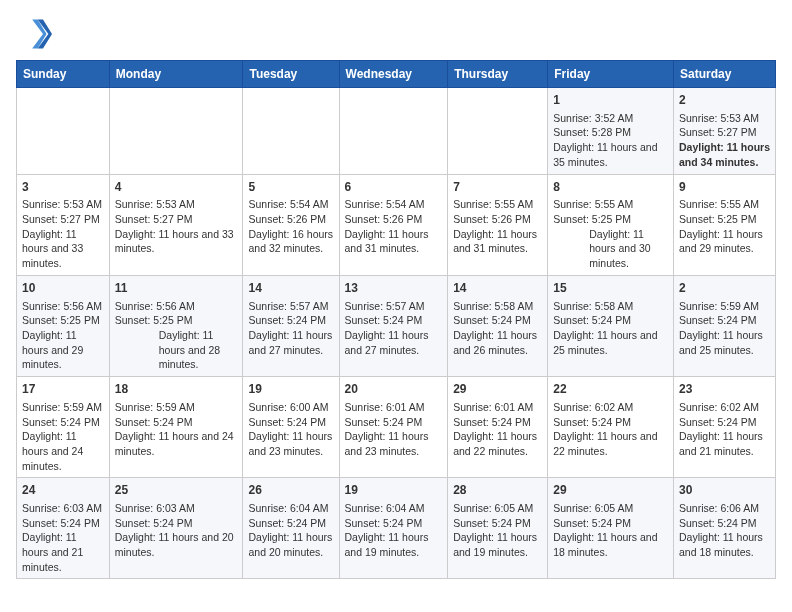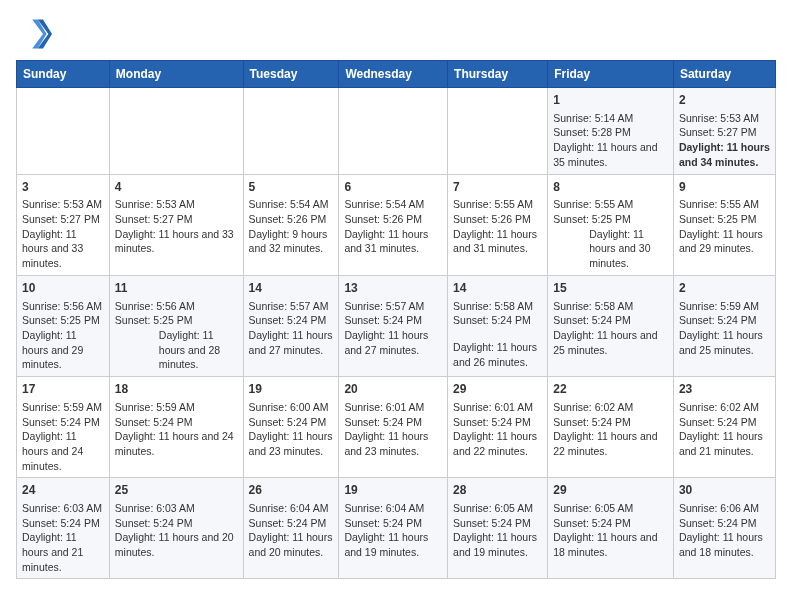--- a/index.html
+++ b/index.html
@@ -118,21 +118,21 @@
   </thead>
   <tbody id="calendar-body">
   <tr>
         <td class="empty-cell"></td>
         <td class="empty-cell"></td>
         <td class="empty-cell"></td>
         <td class="empty-cell"></td>
         <td class="empty-cell"></td>
         <td>
           <span class="day-num">1</span>
-          <span style="display: block;">Sunrise: 5:14 AM</span>
+          <span style="display: block;">Sunrise: 3:52 AM</span>
           <span style="display: block;">Sunset: 5:28 PM</span>
           <span style="display: block;">Daylight: 11 hours and 35 minutes.</span>
         </td>
         <td>
           <span class="day-num">2</span>
           <span style="display: block;">Sunrise: 5:53 AM</span>
           <span style="display: block;">Sunset: 5:27 PM</span>
           <span style="display: block; font-weight: bold;">Daylight: 11 hours and 34 minutes.</span>
         </td>
       </tr>
@@ -146,21 +146,21 @@
         <td>
           <span class="day-num">4</span>
           <span style="display: block;">Sunrise: 5:53 AM</span>
           <span style="display: block;">Sunset: 5:27 PM</span>
           <span style="display: block;">Daylight: 11 hours and 33 minutes.</span>
         </td>
         <td>
           <span class="day-num">5</span>
           <span style="display: block;">Sunrise: 5:54 AM</span>
           <span style="display: block;">Sunset: 5:26 PM</span>
-          <span style="display: block;">Daylight: 9 hours and 32 minutes.</span>
+          <span style="display: block;">Daylight: 16 hours and 32 minutes.</span>
         </td>
         <td>
           <span class="day-num">6</span>
           <span style="display: block;">Sunrise: 5:54 AM</span>
           <span style="display: block;">Sunset: 5:26 PM</span>
           <span style="display: block;">Daylight: 11 hours and 31 minutes.</span>
         </td>
         <td>
           <span class="day-num">7</span>
           <span style="display: block;">Sunrise: 5:55 AM</span>
@@ -202,21 +202,21 @@
         <td>
           <span class="day-num">13</span>
           <span style="display: block;">Sunrise: 5:57 AM</span>
           <span style="display: block;">Sunset: 5:24 PM</span>
           <span style="display: block;">Daylight: 11 hours and 27 minutes.</span>
         </td>
         <td>
           <span class="day-num">14</span>
           <span style="display: block;">Sunrise: 5:58 AM</span>
           <span style="display: block;">Sunset: 5:24 PM</span>
-          <span style="display: block; margin-top: 12px;">Daylight: 11 hours and 26 minutes.</span>
+          <span style="display: block;">Daylight: 11 hours and 26 minutes.</span>
         </td>
         <td>
           <span class="day-num">15</span>
           <span style="display: block;">Sunrise: 5:58 AM</span>
           <span style="display: block;">Sunset: 5:24 PM</span>
           <span style="display: block;">Daylight: 11 hours and 25 minutes.</span>
         </td>
         <td>
           <span class="day-num">2</span>
           <span style="display: block;">Sunrise: 5:59 AM</span>

